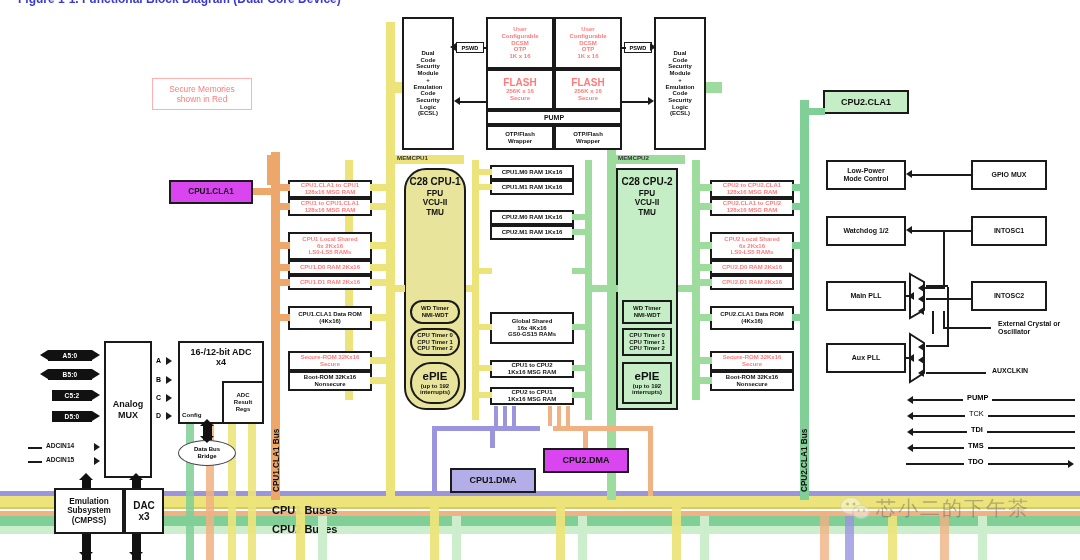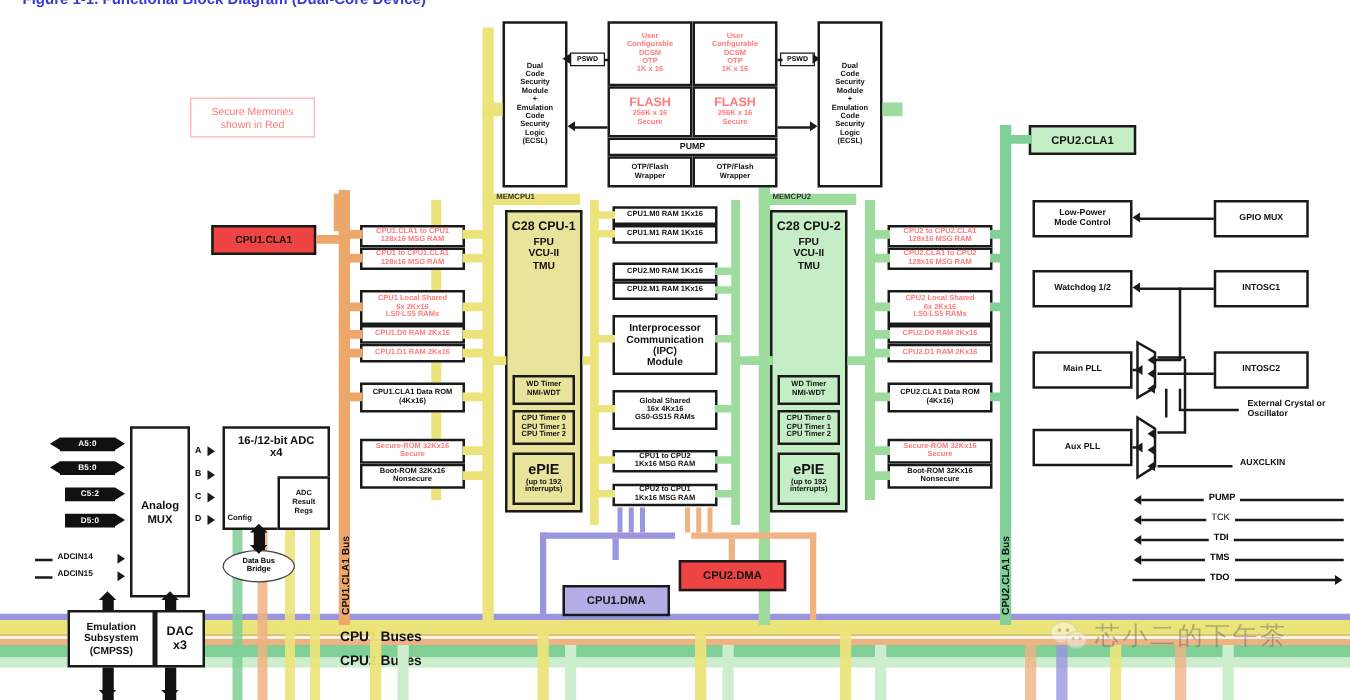--- a/index.html
+++ b/index.html
@@ -11,23 +11,23 @@
   #stage{position:absolute;left:0;top:0;width:1080px;height:560px;}
 
   
   .blk{
     position:absolute;border:2px solid #1a1a1a;background:#fff;
     display:flex;align-items:center;justify-content:center;text-align:center;
     font-weight:bold;line-height:1.12;color:#111;
     padding:1px 2px;
   }
   .redbox{color:#ff7b7b;}
-  .khaki{background:#e8e49b;}
+  .khaki{background:#e8e49b;border-radius:22px;}
   .green{background:#c6eec6;}
-  .orange{background:#ef4444;}
+  .orange{background:#d946ef;}
   .purple{background:#b3aee8;}
   .plain{background:#fff;}
   .f6{font-size:6px;}
   .f7{font-size:7px;}
   .f8{font-size:8.2px;}
   .f9{font-size:9px;}
   .f10{font-size:10px;}
   .f11{font-size:11.5px;}
 
   
@@ -232,24 +232,20 @@
   <div class="blk khaki" style="left:410px;top:362px;width:50px;height:42px;flex-direction:column;">
     <span class="f11">ePIE</span>
     <span class="f6" style="white-space:pre-line;">(up to 192
 interrupts)</span>
   </div>
 
   <div class="blk f6 plain" style="left:490px;top:165px;width:84px;height:15px;">CPU1.M0 RAM 1Kx16</div>
   <div class="blk f6 plain" style="left:490px;top:180px;width:84px;height:15px;">CPU1.M1 RAM 1Kx16</div>
   <div class="blk f6 plain" style="left:490px;top:210px;width:84px;height:15px;">CPU2.M0 RAM 1Kx16</div>
   <div class="blk f6 plain" style="left:490px;top:225px;width:84px;height:15px;">CPU2.M1 RAM 1Kx16</div>
-  <div class="blk f8 plain" style="left:490px;top:252px;width:84px;height:48px;white-space:pre-line;">Interprocessor
-Communication
-(IPC)
-Module</div>
   <div class="blk f6 plain" style="left:490px;top:312px;width:84px;height:32px;white-space:pre-line;">Global Shared
 16x 4Kx16
 GS0-GS15 RAMs</div>
   <div class="blk f6 plain" style="left:490px;top:360px;width:84px;height:18px;white-space:pre-line;">CPU1 to CPU2
 1Kx16 MSG RAM</div>
   <div class="blk f6 plain" style="left:490px;top:387px;width:84px;height:18px;white-space:pre-line;">CPU2 to CPU1
 1Kx16 MSG RAM</div>
 
   <div class="trunk" style="left:607px;top:155px;width:78px;height:9px;background:#9ddc9d;"></div>
   <div style="position:absolute;left:618px;top:154px;font-size:6.2px;font-weight:bold;color:#333;">MEMCPU2</div>
@@ -282,21 +278,21 @@
   <div class="blk f6 redbox plain" style="left:710px;top:275px;width:84px;height:15px;white-space:pre-line;">CPU2.D1 RAM 2Kx16</div>
   <div class="blk f6 plain" style="left:710px;top:306px;width:84px;height:24px;white-space:pre-line;">CPU2.CLA1 Data ROM
 (4Kx16)</div>
   <div class="blk f6 redbox plain" style="left:710px;top:351px;width:84px;height:20px;white-space:pre-line;">Secure-ROM 32Kx16
 Secure</div>
   <div class="blk f6 plain" style="left:710px;top:371px;width:84px;height:20px;white-space:pre-line;">Boot-ROM 32Kx16
 Nonsecure</div>
 
   <div class="vlab f8" style="left:800px;top:492px;">CPU2.CLA1 Bus</div>
 
-  <div class="blk f9 green" style="left:823px;top:100px;width:86px;height:24px;">CPU2.CLA1</div>
+  <div class="blk f9 green" style="left:823px;top:90px;width:86px;height:24px;">CPU2.CLA1</div>
 
   <div class="blk f9 purple" style="left:450px;top:468px;width:86px;height:25px;">CPU1.DMA</div>
   <div class="blk f9 orange" style="left:543px;top:448px;width:86px;height:25px;">CPU2.DMA</div>
 
   <div class="trunk" style="left:432px;top:426px;width:5px;height:70px;background:#9a95de;"></div>
   <div class="trunk" style="left:432px;top:426px;width:108px;height:5px;background:#9a95de;"></div>
   <div class="trunk" style="left:490px;top:431px;width:5px;height:17px;background:#9a95de;"></div>
   <div class="trunk" style="left:648px;top:426px;width:5px;height:70px;background:#f0b183;"></div>
   <div class="trunk" style="left:553px;top:426px;width:100px;height:5px;background:#f0b183;"></div>
   <div class="trunk" style="left:583px;top:431px;width:5px;height:17px;background:#f0b183;"></div>

